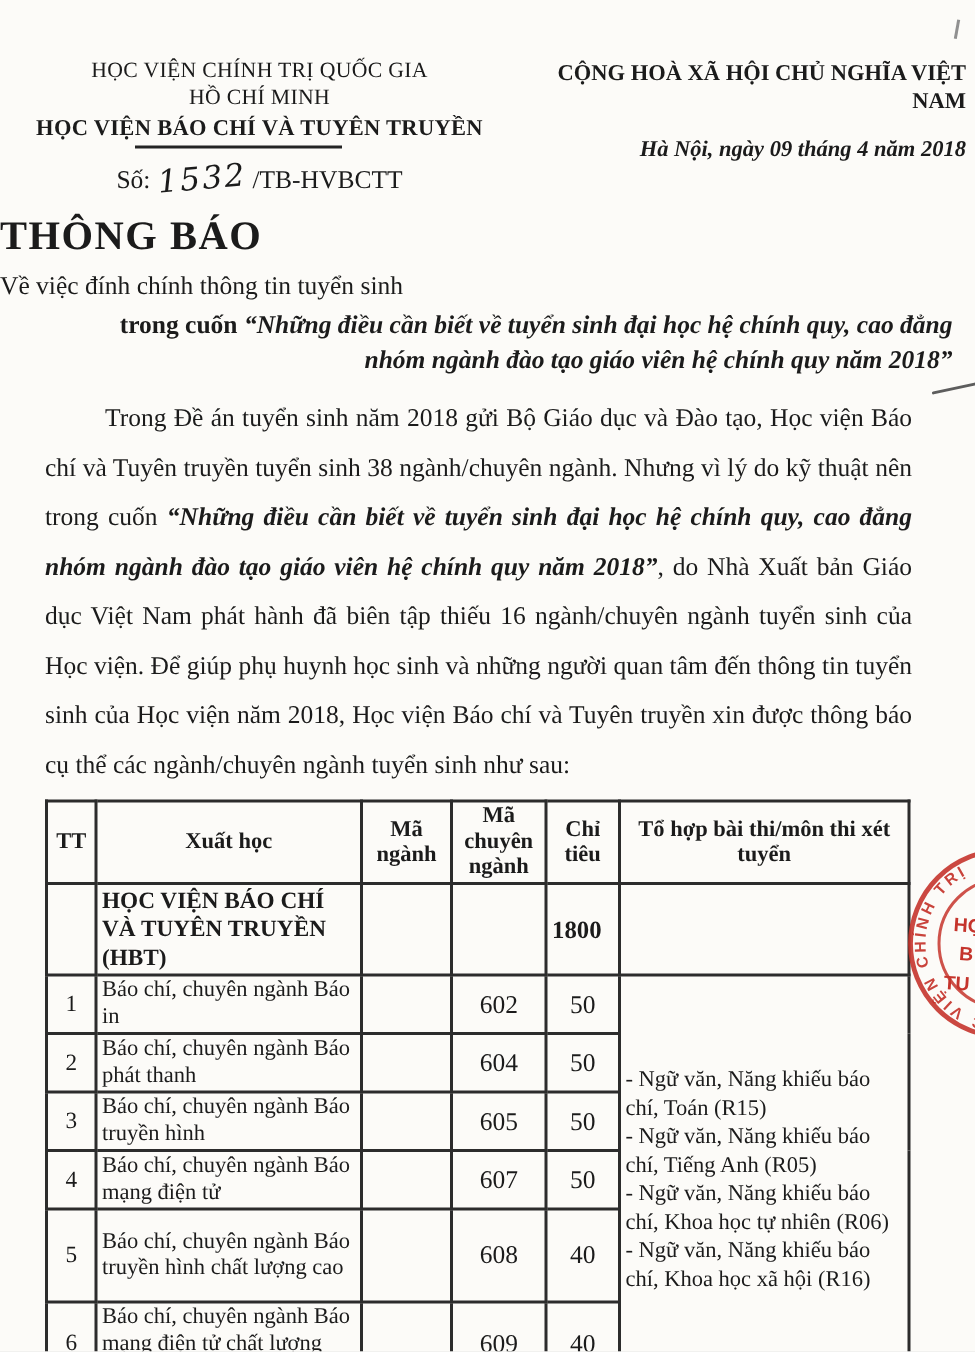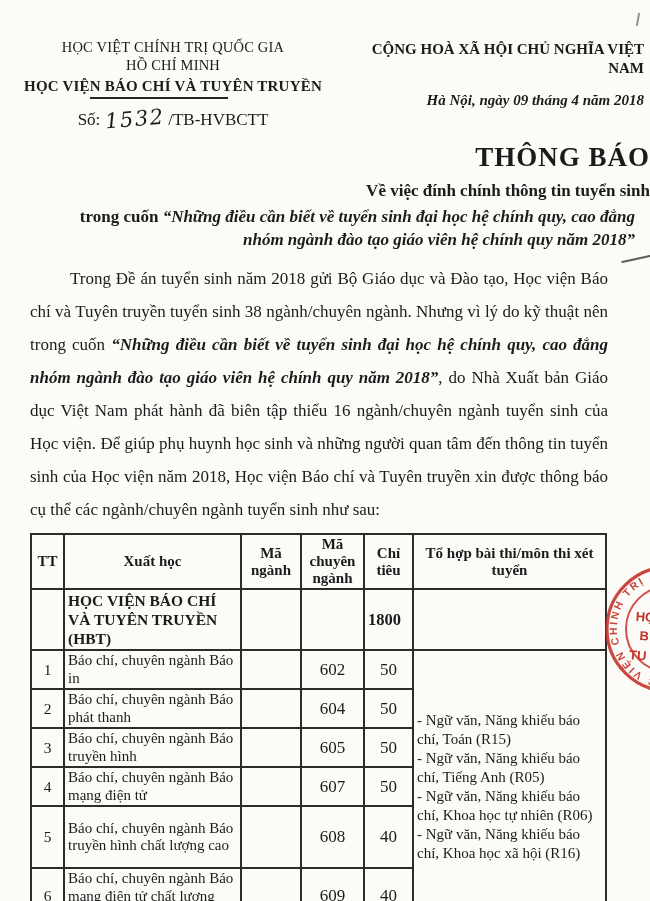--- a/index.html
+++ b/index.html
@@ -14,24 +14,24 @@
   .hdr-left .l1, .hdr-left .l2 { font-size:14.5px; line-height:18px; letter-spacing:.2px; }
   .hdr-left .l3 { font-size:15px; font-weight:bold; line-height:19px; margin-top:3px; letter-spacing:.2px; }
   .hdr-underline { width:138px; height:2px; background:#242424; margin:1px auto 0 auto; transform:translateX(-14px); }
   .doc-no { margin-top:7px; font-size:17px; }
   .doc-no .hand { display:inline-block; font-size:21px; font-style:italic; letter-spacing:1.5px; transform:rotate(-5deg) translateY(1px); font-family:"DejaVu Serif", serif; }
   .hdr-right { position:absolute; left:336px; top:40px; width:308px; text-align:right; }
   .hdr-right .r1 { font-size:15px; font-weight:bold; line-height:19px; }
   .hdr-right .r2 { display:inline-block; font-size:16.5px; font-weight:bold; border-bottom:2px solid #242424; padding:0 2px 2px 2px; margin-top:2px; }
   .hdr-right .r3 { font-size:15px; font-weight:bold; font-style:italic; margin-top:14px; }
   
-  .title { position:absolute; top:142px; left:0; width:100%; text-align:right;
+  .title { position:absolute; top:142px; left:0; width:100%; text-align:left;
            font-size:27px; font-weight:bold; letter-spacing:1px; }
-  .subtitle1 { position:absolute; top:181px; left:0; width:100%; text-align:right;
-           font-size:17px; font-weight:bold; }
+  .subtitle1 { position:absolute; top:181px; left:0; width:100%; text-align:left;
+           font-size:17px; font-weight:normal; }
   .subtitle2 { position:absolute; top:205px; left:43px; width:592px; text-align:right;
            font-size:17px; font-weight:bold; line-height:23px; }
   .subtitle2 .quote { font-style:italic; }
   
   .body-par { position:absolute; top:262px; left:30px; width:578px;
            font-size:17px; line-height:33px; text-align:justify; text-indent:40px; }
   .body-par .quote { font-weight:bold; font-style:italic; }
   
   table.adm { position:absolute; top:533px; left:30px; width:577px; border-collapse:collapse;
            font-size:15px; table-layout:fixed; }
@@ -55,21 +55,21 @@
            background:#5d5d5d; transform:rotate(-12deg); border-radius:2px; }
   .corner-mark { position:absolute; left:637px; top:13px; width:2px; height:13px;
            background:#909090; transform:rotate(10deg); }
 </style>
 </head>
 <body>
 
 <div class="page">
 
   <div class="hdr-left">
-    <div class="l1">HỌC VIỆT CHÍNH TRỊ QUỐC GIA</div>
+    <div class="l1">HỌC VIỆN CHÍNH TRỊ QUỐC GIA</div>
     <div class="l2">HỒ CHÍ MINH</div>
     <div class="l3">HỌC VIỆN BÁO CHÍ VÀ TUYÊN TRUYỀN</div>
     <div class="hdr-underline"></div>
     <div class="doc-no">
       <span>Số:</span>
       <span class="hand">1532</span>
       <span>/TB-HVBCTT</span>
     </div>
   </div>
 

